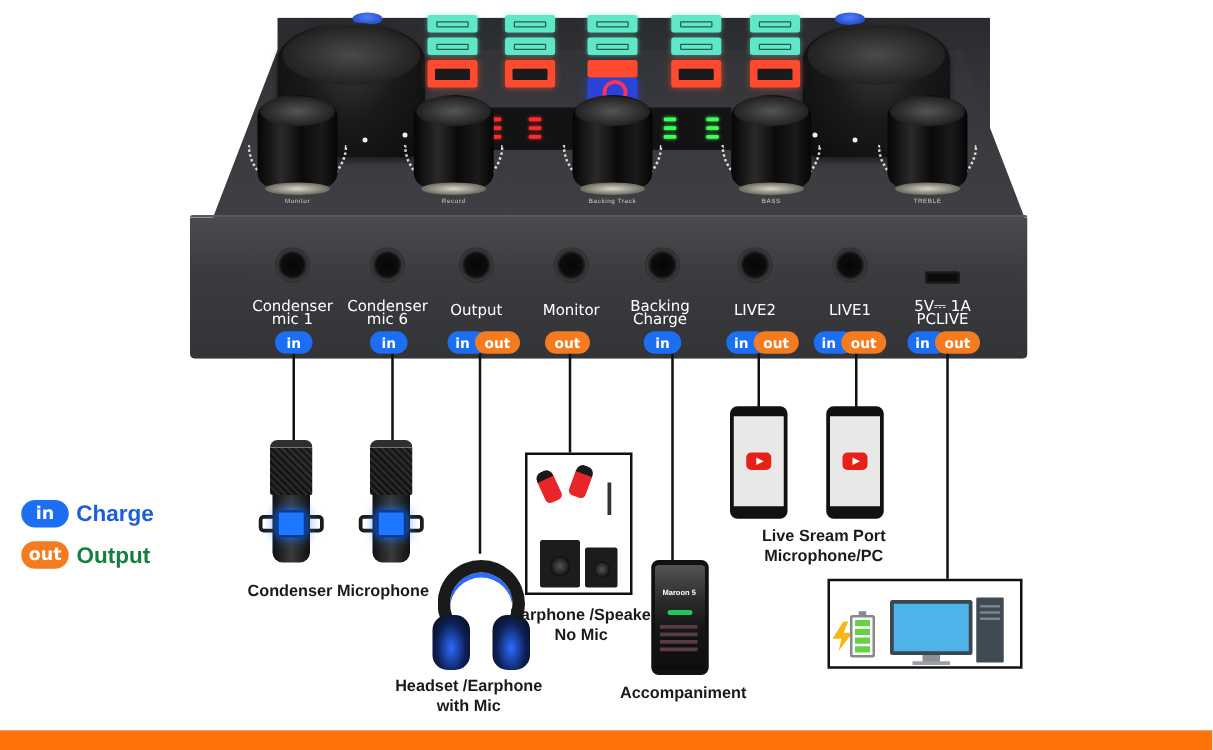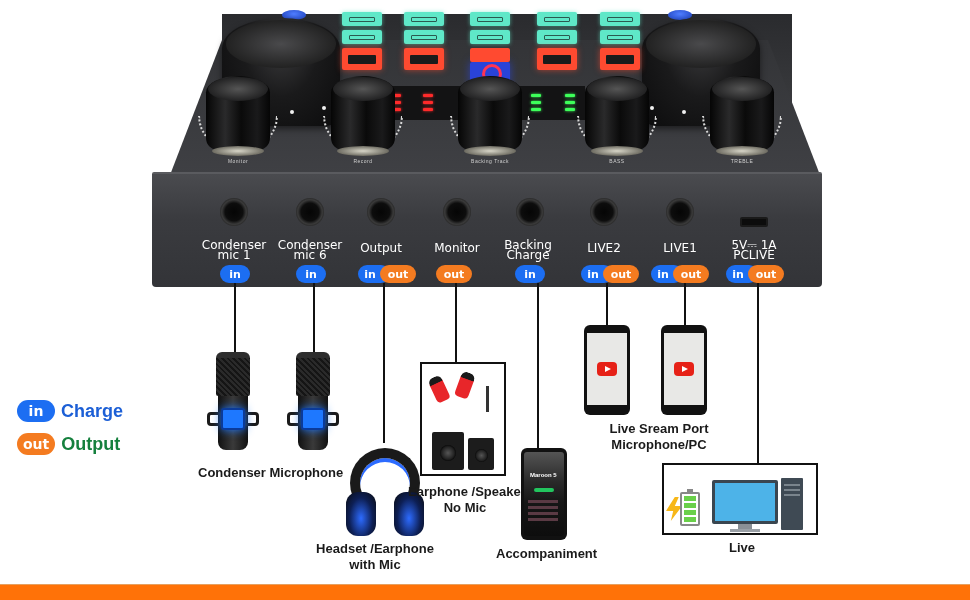--- a/index.html
+++ b/index.html
@@ -524,16 +524,15 @@
     <span></span>
     <span></span>
     <span></span>
     <span></span>
   </div>
 <div class="monitor-screen"></div>
 <div class="monitor-stand"></div>
 <div class="monitor-base"></div>
 <div class="tower"></div>
 <div class="caption" style="left:662px; top:540px; width:160px;">
-  <div>Live</div>
 </div>
 
 <div class="bottom-bar"></div>
 
 </body></html>

